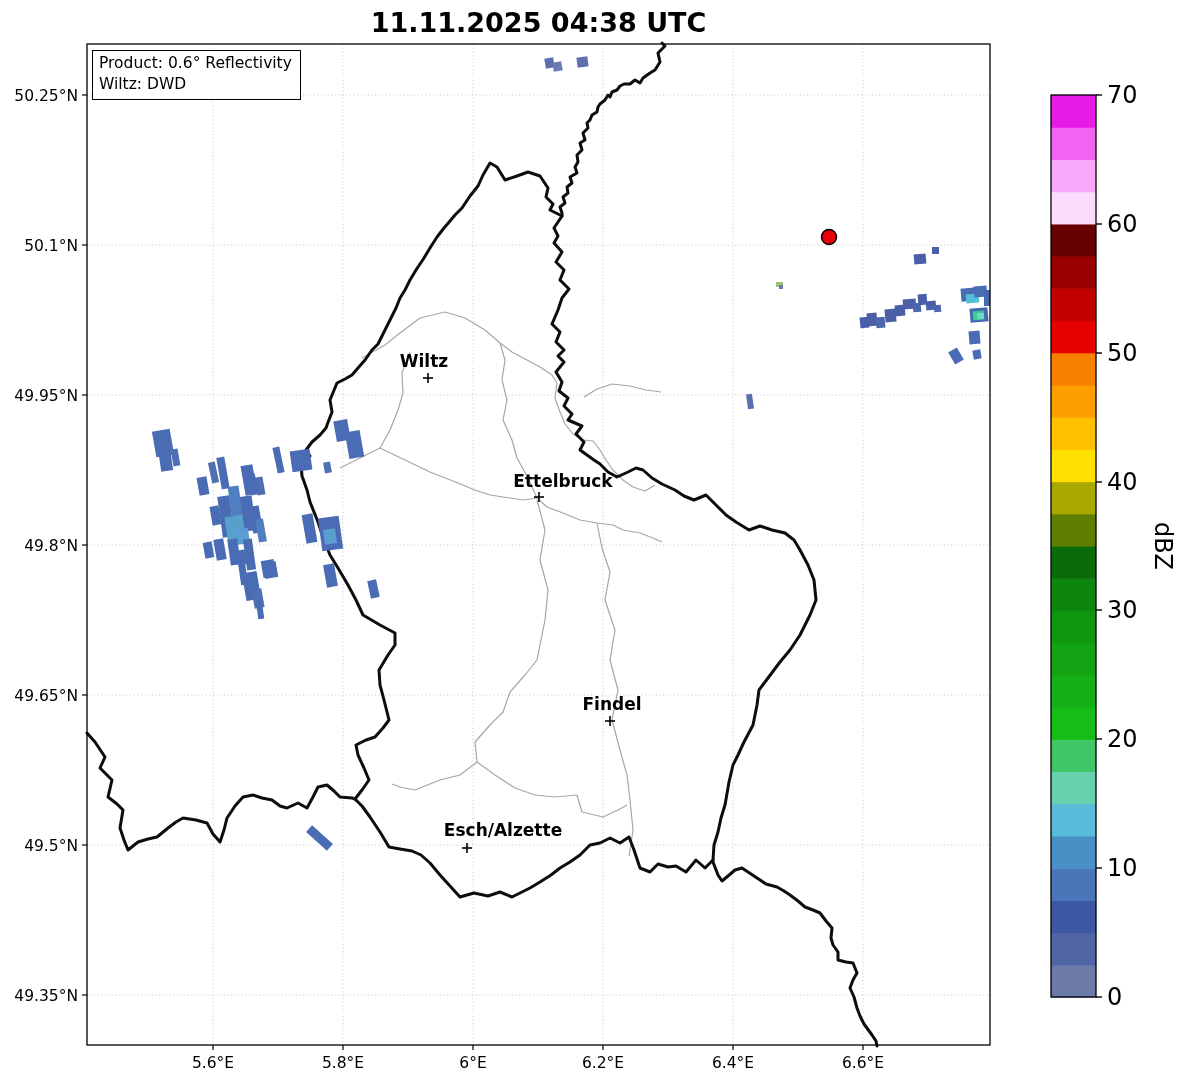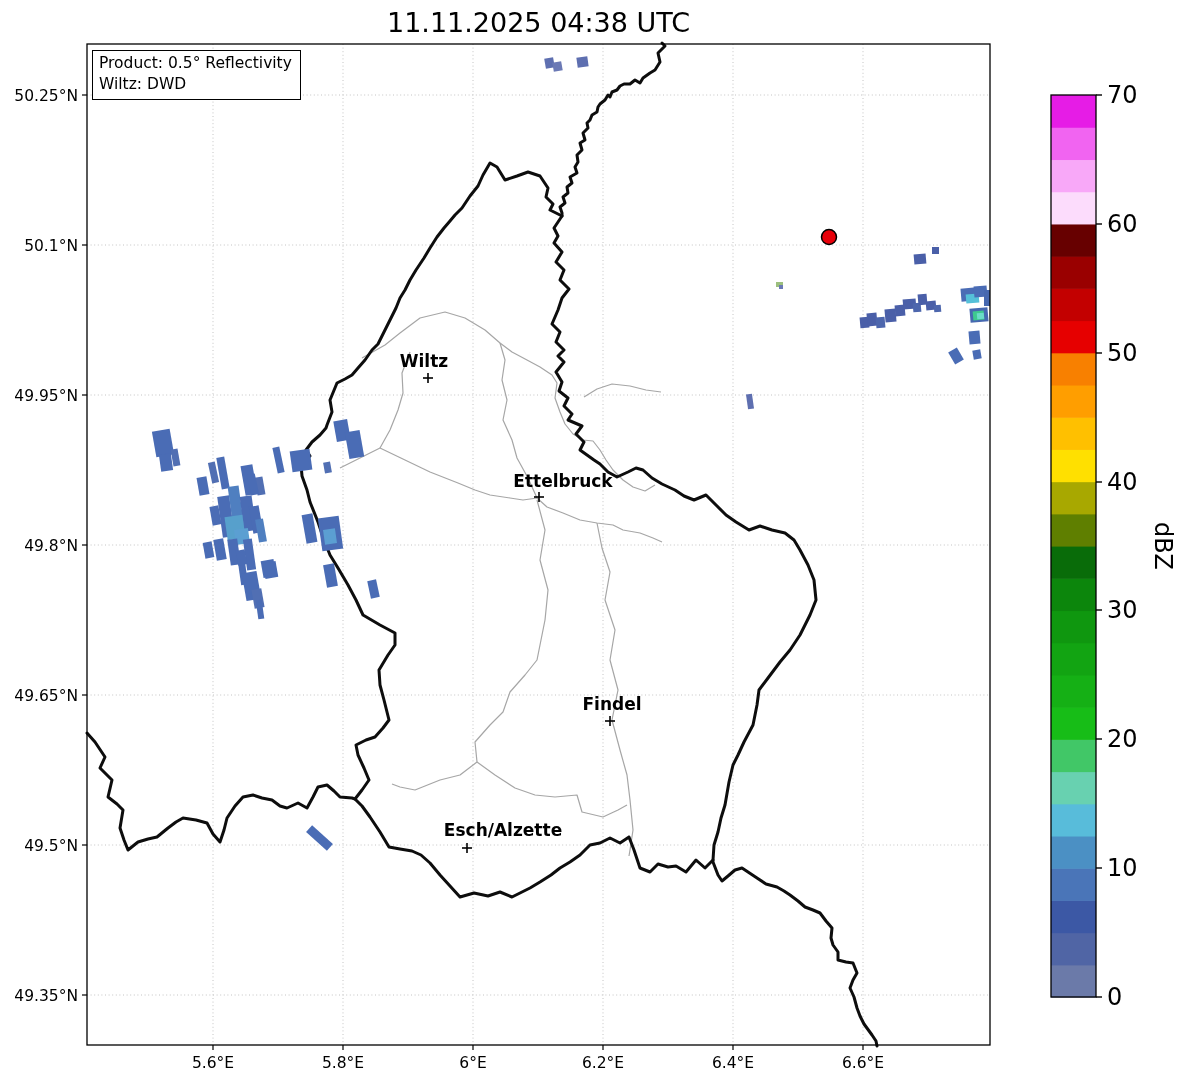--- a/index.html
+++ b/index.html
@@ -2,42 +2,42 @@
 <html><head>
 <meta charset="utf-8">
 <style>
   html,body{margin:0;padding:0;background:#ffffff;}
   .figure{
     position:relative;width:1184px;height:1081px;background:#ffffff;
     font-family:"DejaVu Sans","Liberation Sans",sans-serif;color:#000;overflow:hidden;
   }
   .title{
     position:absolute;left:87px;top:8px;width:903px;text-align:center;
-    font-size:27px;line-height:30px;color:#000;z-index:4;
+    font-size:27px;line-height:30px;color:#000;z-index:4;font-weight:bold;
   }
   .infobox{
     position:absolute;left:92px;top:50px;z-index:3;background:#ffffff;
     border:1.5px solid #000;padding:2px 8px 4px 6px;font-size:15.5px;line-height:21px;
   }
   .dbz-label{
     position:absolute;left:1123px;top:532px;width:80px;height:28px;z-index:3;
     transform:rotate(90deg);font-size:24px;text-align:center;line-height:28px;
   }
   svg text{fill:#000;}
   .axis-tick{font-size:15.5px;}
   .cbar-tick{font-size:24px;}
   .city-label{font-size:17px;font-weight:bold;}
 </style>
 </head>
 <body>
 
 <div class="figure">
   <div class="title">11.11.2025 04:38 UTC</div>
   <div class="infobox">
-    <div>Product: 0.5° Reflectivity</div>
+    <div>Product: 0.6° Reflectivity</div>
     <div>Wiltz: DWD</div>
   </div>
   <div class="dbz-label">dBZ</div>
   <svg id="map-svg" width="1184" height="1081" viewBox="0 0 1184 1081" style="position:absolute;left:0;top:0;">
       <line x1="213" y1="44" x2="213" y2="1045" stroke="#c4c4c4" stroke-width="1" stroke-dasharray="1 2.6"></line>
       <line x1="343" y1="44" x2="343" y2="1045" stroke="#c4c4c4" stroke-width="1" stroke-dasharray="1 2.6"></line>
       <line x1="473" y1="44" x2="473" y2="1045" stroke="#c4c4c4" stroke-width="1" stroke-dasharray="1 2.6"></line>
       <line x1="603" y1="44" x2="603" y2="1045" stroke="#c4c4c4" stroke-width="1" stroke-dasharray="1 2.6"></line>
       <line x1="733" y1="44" x2="733" y2="1045" stroke="#c4c4c4" stroke-width="1" stroke-dasharray="1 2.6"></line>
       <line x1="863" y1="44" x2="863" y2="1045" stroke="#c4c4c4" stroke-width="1" stroke-dasharray="1 2.6"></line>

